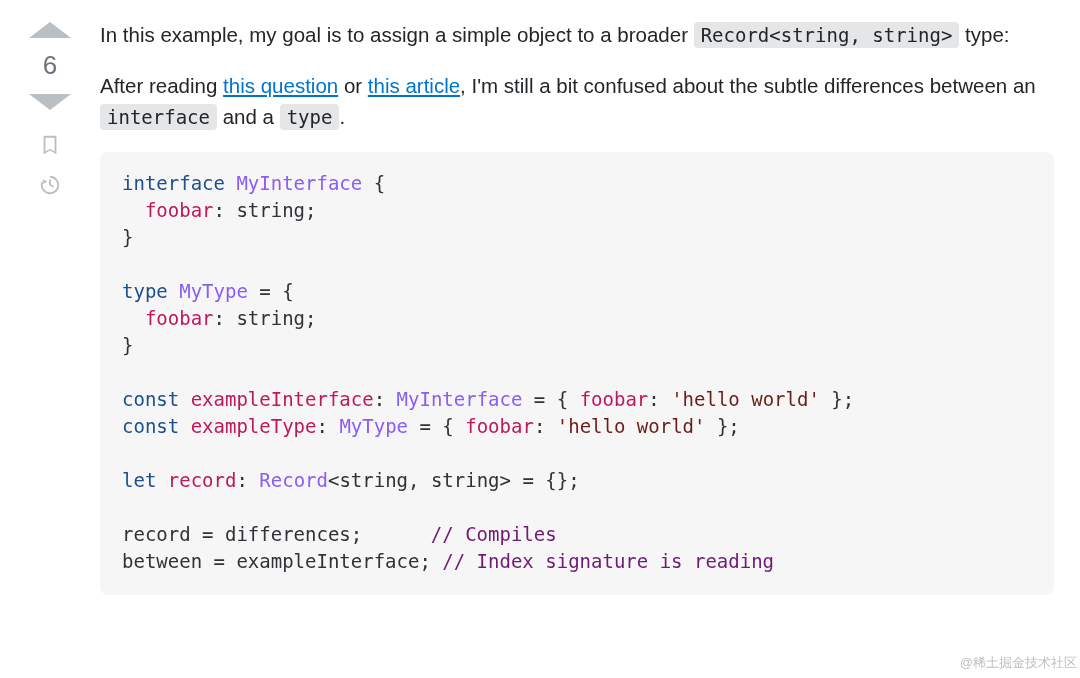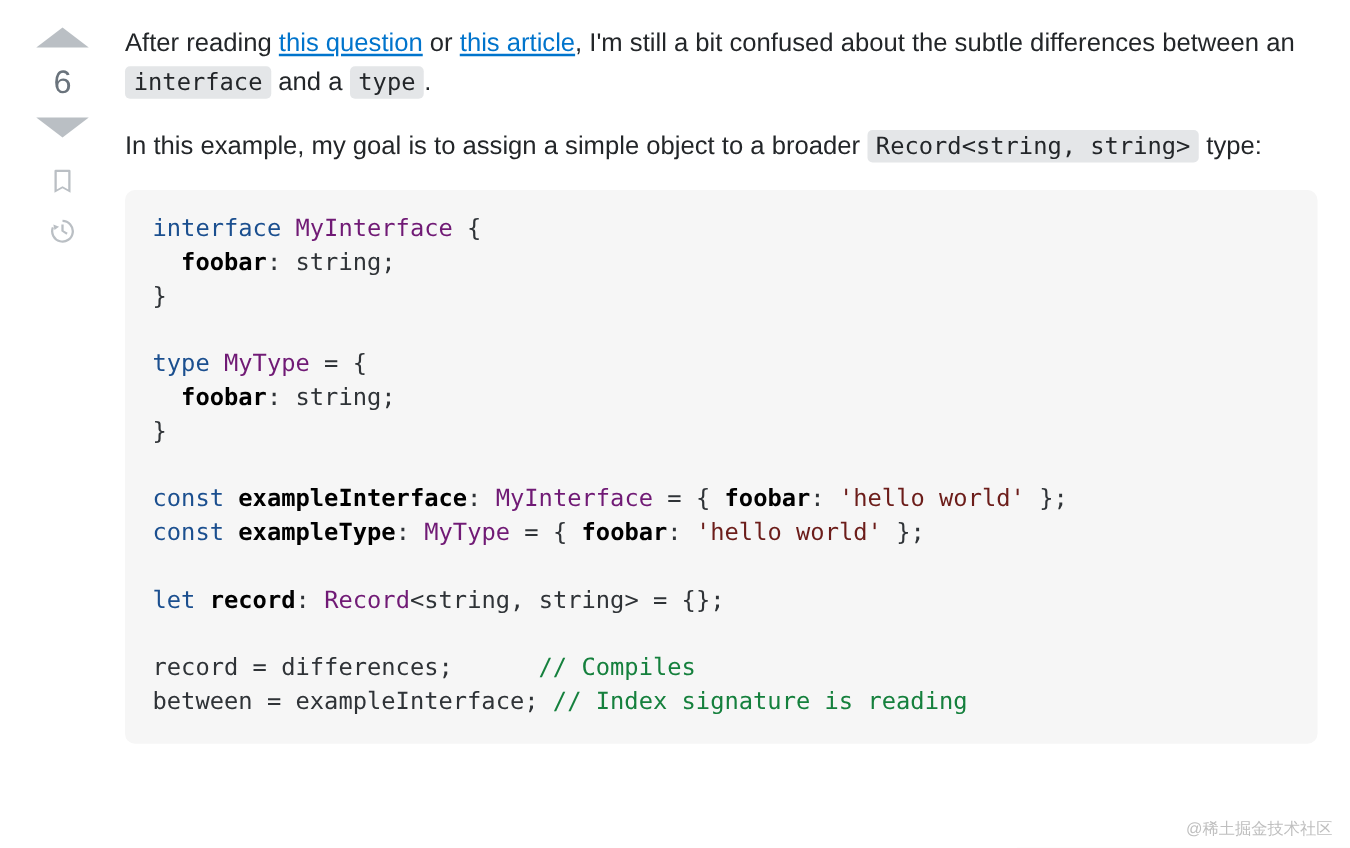--- a/index.html
+++ b/index.html
@@ -86,28 +86,28 @@
     background: #f6f6f6;
     border-radius: 8px;
     font-family: ui-monospace, SFMono-Regular, Menlo, Consolas, monospace;
     font-size: 19px;
     line-height: 1.42;
     color: #2f3337;
     overflow: auto;
     white-space: pre;
   }
   .tok-kw   { color: #1b4f8f; }   
-  .tok-type { color: #701a75; }   
+  .tok-type { color: #8b5cf6; }   
   .tok-str  { color: #6c1d1a; }   
-  .tok-cmt  { color: #15803d; }   
-  .tok-id   { color: #000000; font-weight: bold; }   
+  .tok-cmt  { color: #701a75; }   
+  .tok-id   { color: #be185d; }   
   
   .watermark {
     position: absolute;
-    right: 14px;
+    right: 3px;
     bottom: 6px;
     font-size: 13px;
     color: #bfbfbf;
     font-family: -apple-system, sans-serif;
   }
 </style>
 </head>
 <body>
 
 <div class="wrap">
@@ -124,24 +124,24 @@
       </div>
       <div class="iconbtn">
         <svg viewBox="0 0 24 24">
             <path d="M12 4a8 8 0 1 1-7.45 5.05l-1.86-.7A10 10 0 1 0 12 2v2zm-1 2h2v5.3l3.5 2.1-1 1.7L11 12V6zM4 6l1 5 4-3-5-2z"></path>
           </svg>
       </div>
     </div>
 
     <div class="body">
       <p>
-        <span>After reading </span><a href="#">this question</a><span> or </span><a href="#">this article</a><span>, I'm still a bit confused about the subtle differences between an </span><code class="inline">interface</code><span> and a </span><code class="inline">type</code><span>.</span>
+        <span>In this example, my goal is to assign a simple object to a broader </span><code class="inline">Record&lt;string, string&gt;</code><span> type:</span>
       </p>
       <p>
-        <span>In this example, my goal is to assign a simple object to a broader </span><code class="inline">Record&lt;string, string&gt;</code><span> type:</span>
+        <span>After reading </span><a href="#">this question</a><span> or </span><a href="#">this article</a><span>, I'm still a bit confused about the subtle differences between an </span><code class="inline">interface</code><span> and a </span><code class="inline">type</code><span>.</span>
       </p>
 
       <pre class="block"><span class="tok-kw">interface</span><span> </span><span class="tok-type">MyInterface</span><span> {</span>
 <span class="tok-id">  foobar</span><span>: string;</span>
 <span>}</span>
 <span></span>
 <span class="tok-kw">type</span><span> </span><span class="tok-type">MyType</span><span> = {</span>
 <span class="tok-id">  foobar</span><span>: string;</span>
 <span>}</span>
 <span></span>

